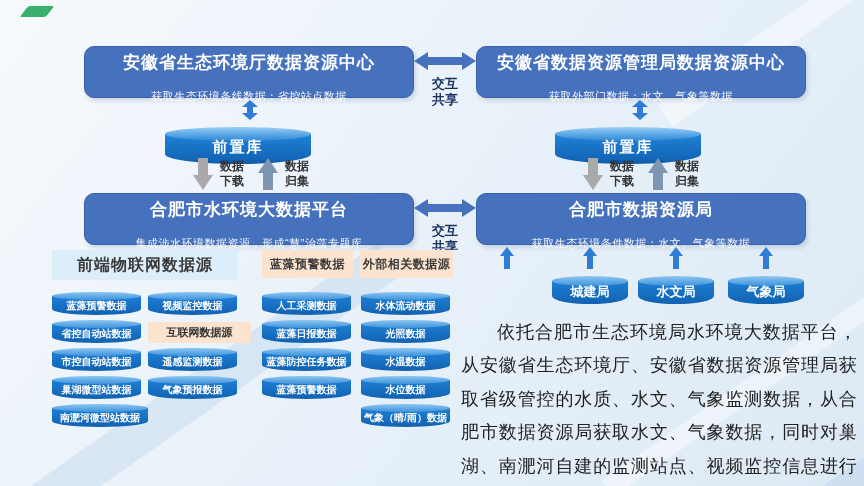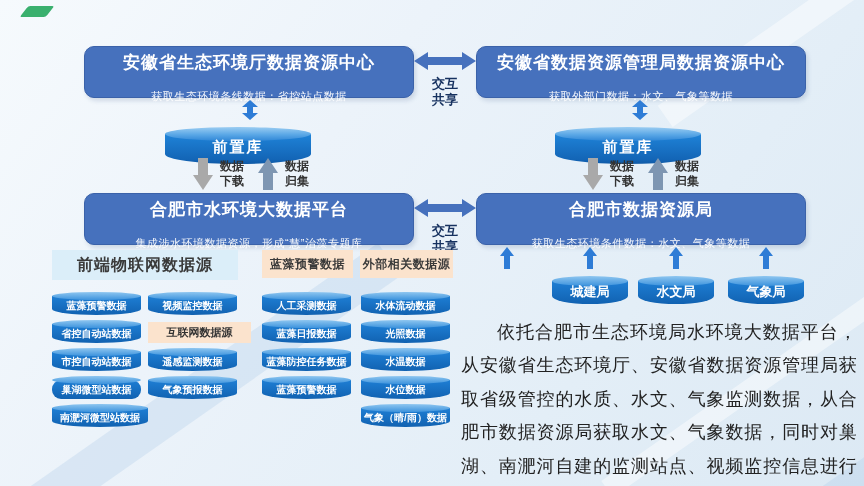--- a/index.html
+++ b/index.html
@@ -177,21 +177,21 @@
 
   <div class="scyl" style="left:52px;top:292px;">
       <div class="lbl">蓝藻预警数据</div>
     </div>
   <div class="scyl" style="left:52px;top:320px;">
       <div class="lbl">省控自动站数据</div>
     </div>
   <div class="scyl" style="left:52px;top:348px;">
       <div class="lbl">市控自动站数据</div>
     </div>
-  <div class="scyl" style="left:52px;top:376px;border-radius:9px;">
+  <div class="scyl" style="left:52px;top:376px;">
       <div class="lbl">巢湖微型站数据</div>
     </div>
   <div class="scyl" style="left:52px;top:404px;width:96px;">
       <div class="lbl">南淝河微型站数据</div>
     </div>
 
   <div class="scyl" style="left:148px;top:292px;">
       <div class="lbl">视频监控数据</div>
     </div>
   <div class="tanbox" style="left:148px;top:322px;width:103px;height:21px;">互联网数据源</div>

